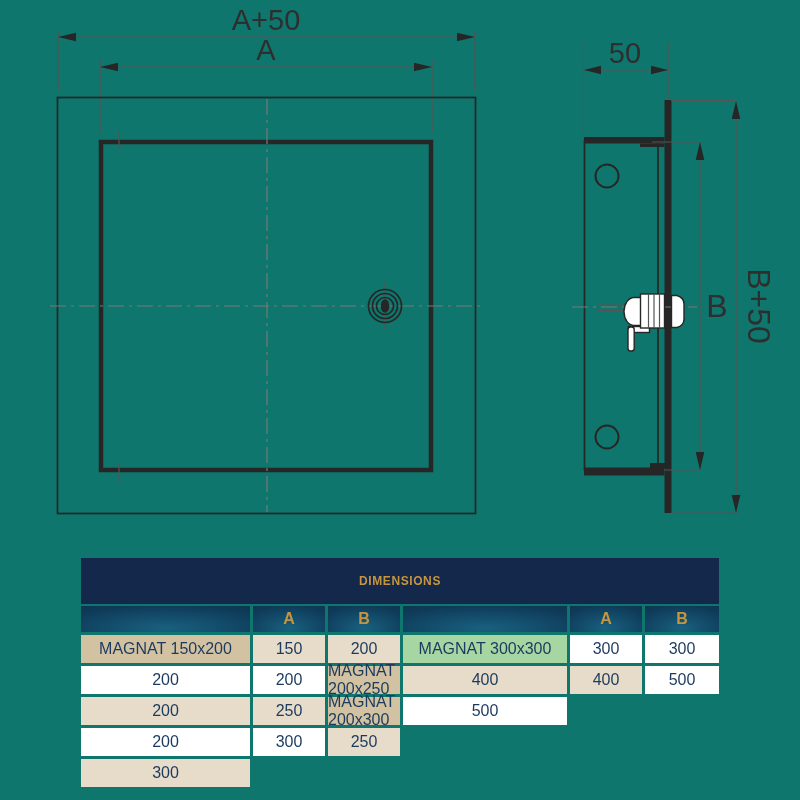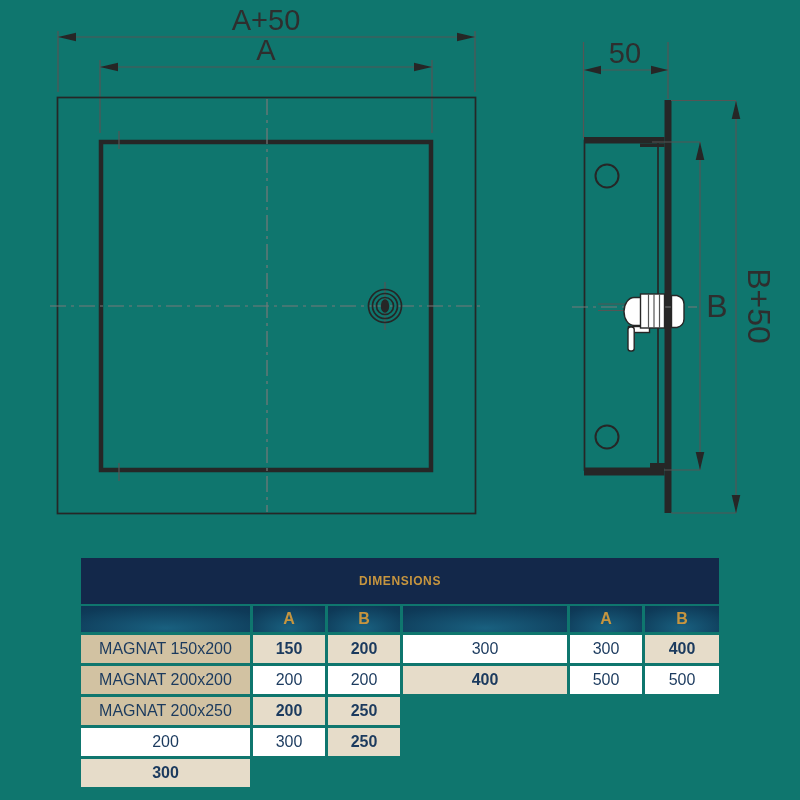--- a/index.html
+++ b/index.html
@@ -28,21 +28,21 @@
   .half{display:grid;gap:3px;align-content:start;}
   .half.left{grid-template-columns:169px 72px 72px;grid-template-rows:26px repeat(5,28px);}
   .half.right{grid-template-columns:164px 72px 74px;grid-template-rows:26px repeat(3,28px);}
   .cell{display:flex;align-items:center;justify-content:center;
         font-size:16px;color:var(--text-navy);}
   .hcell{background:radial-gradient(120% 160% at 50% 85%, var(--header-grad-in) 0%, var(--header-grad-mid) 55%, var(--header-grad-out) 100%);
          color:var(--gold);font-weight:bold;font-size:16px;}
   .name{background:var(--tan-dark);}
   .name.green{background:var(--green);}
   .val{background:#fff;}
-  .val.alt{background:var(--tan-light);font-weight:bold;}
+  .val.alt{background:var(--tan-light);}
 </style>
 </head>
 <body>
 
 <div class="canvas">
 
   <svg width="800" height="548" viewBox="0 0 800 548">
 
     <g>
 
@@ -151,40 +151,41 @@
 
       <div class="half left">
         <div class="cell hcell"></div>
         <div class="cell hcell">A</div>
         <div class="cell hcell">B</div>
 
         <div class="cell name">MAGNAT 150x200</div>
         <div class="cell val alt">150</div>
         <div class="cell val alt">200</div>
 
-        <div class="cell name">MAGNAT 200x200</div>
         <div class="cell val">200</div>
         <div class="cell val">200</div>
 
         <div class="cell name">MAGNAT 200x250</div>
         <div class="cell val alt">200</div>
         <div class="cell val alt">250</div>
 
+        <div class="cell name">MAGNAT 200x300</div>
         <div class="cell val">200</div>
         <div class="cell val">300</div>
 
         <div class="cell val alt">250</div>
         <div class="cell val alt">300</div>
       </div>
 
       <div class="half right">
         <div class="cell hcell"></div>
         <div class="cell hcell">A</div>
         <div class="cell hcell">B</div>
 
+        <div class="cell name green">MAGNAT 300x300</div>
         <div class="cell val">300</div>
         <div class="cell val">300</div>
 
         <div class="cell val alt">400</div>
         <div class="cell val alt">400</div>
 
         <div class="cell val">500</div>
         <div class="cell val">500</div>
       </div>
 

